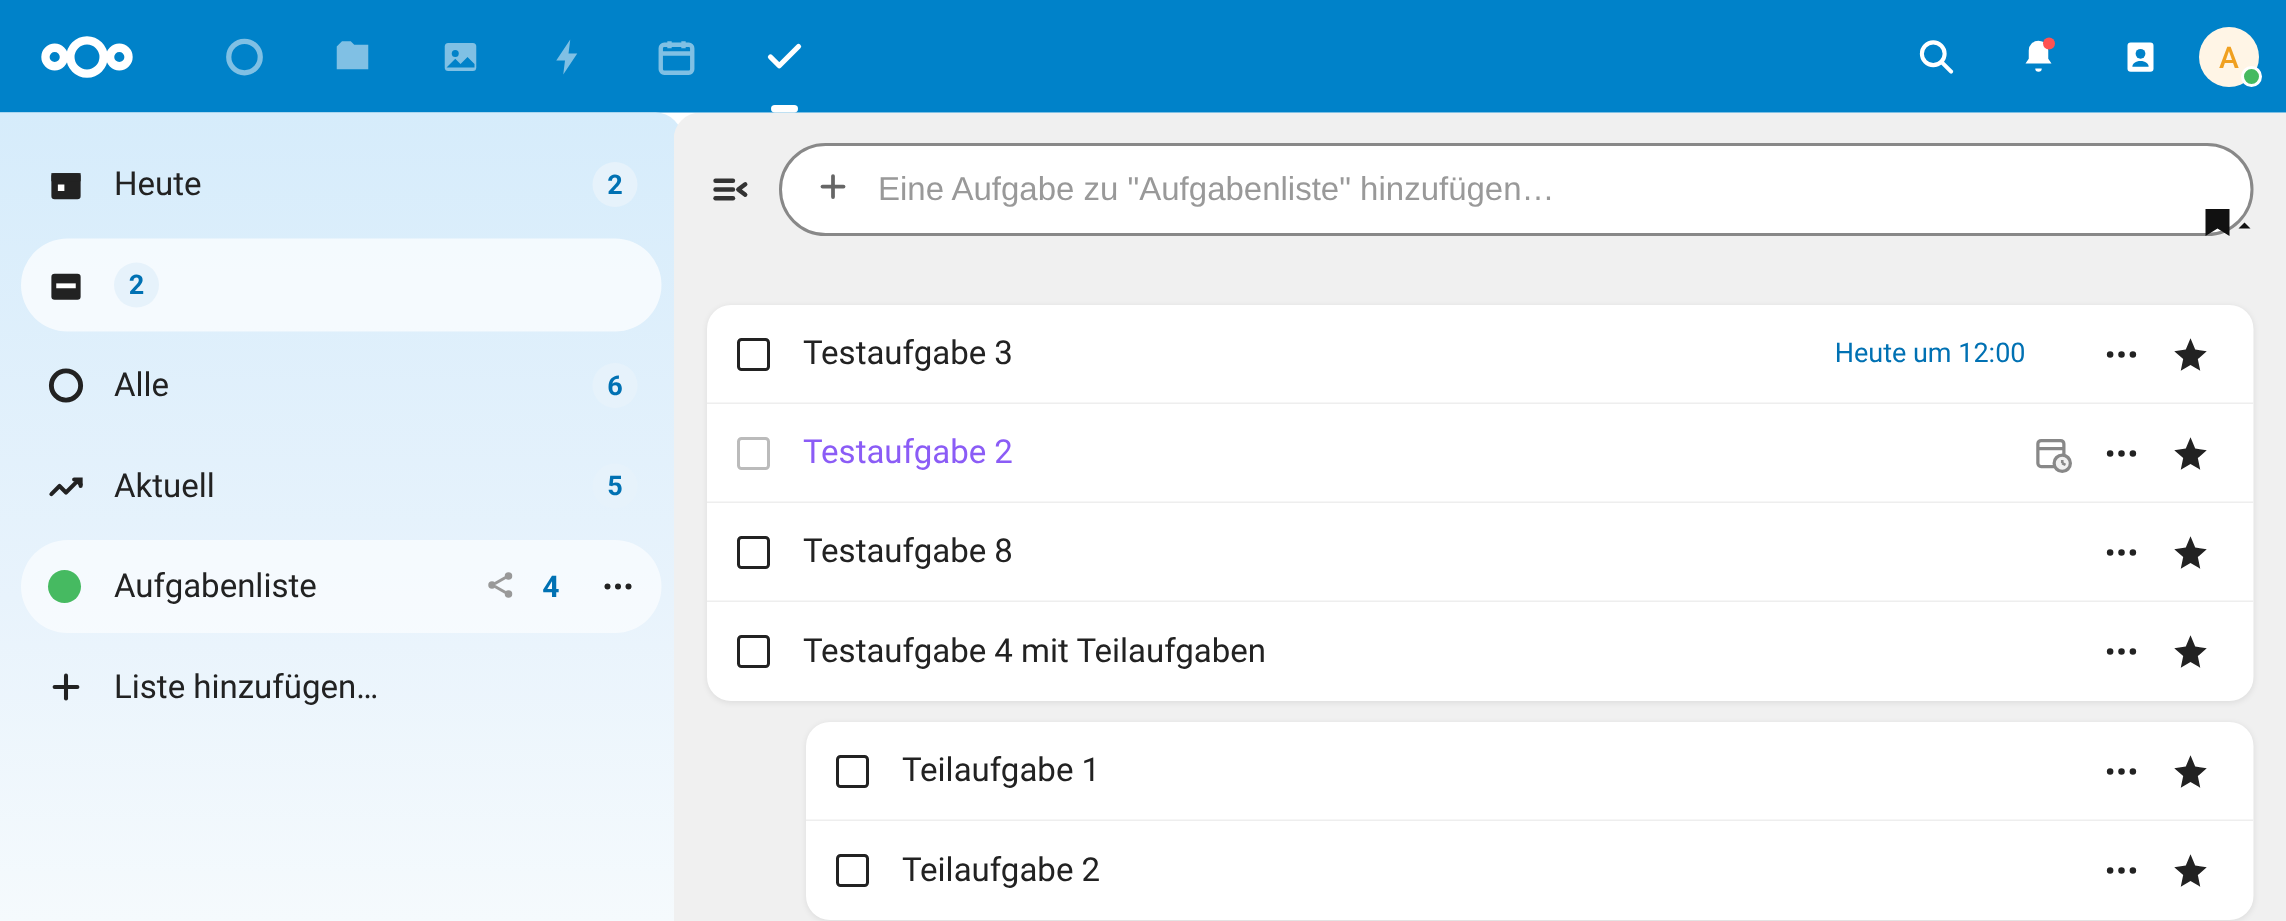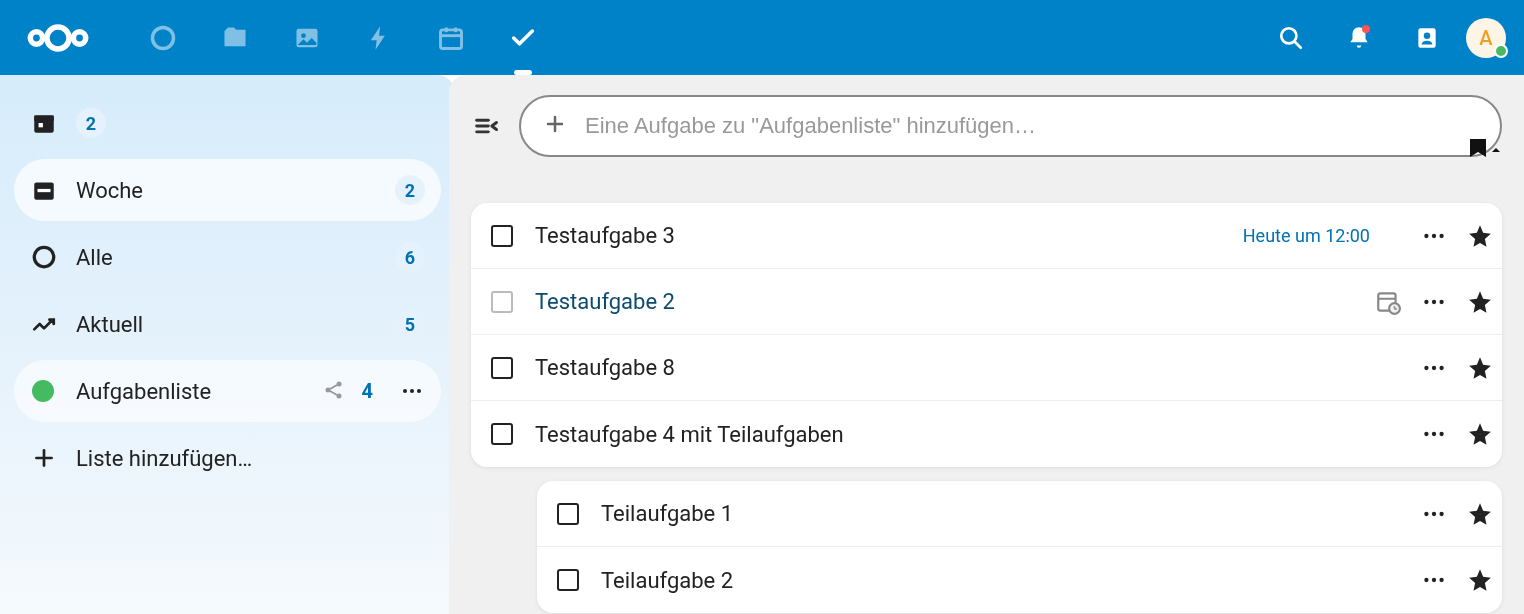--- a/index.html
+++ b/index.html
@@ -113,36 +113,36 @@
     background: #fff;
     border-radius: 16px;
     box-shadow: 0 1px 4px rgba(0,0,0,0.08);
     margin-bottom: 14px;
     overflow: hidden;
   }
   .task-row {
     display: flex;
     align-items: center;
     height: 66px;
-    padding: 0 8px 0 20px;
+    padding: 0 28px 0 20px;
     border-bottom: 1px solid #eee;
     cursor: pointer;
   }
   .task-row:last-child { border-bottom: none; }
   .checkbox {
     width: 22px;
     height: 22px;
     border: 2.5px solid #222;
     border-radius: 3px;
     margin-right: 22px;
     flex-shrink: 0;
   }
   .checkbox.completed { border-color: #bbb; }
   .task-title { font-size: 22px; color: #222; flex: 1; }
-  .task-title.completed { color: #0c4a6e; }
+  .task-title.completed { color: #8b5cf6; }
   .due-text { font-size: 18px; color: #0071b3; margin-right: 32px; }
   .row-icon { width: 28px; height: 28px; margin-left: 18px; display:flex; align-items:center; justify-content:center; cursor: pointer;}
   .row-icon svg { width: 26px; height: 26px; fill: #222; }
   .row-icon.grey svg { fill: #888; }
   .subtask-card {
     background: #fff;
     border-radius: 16px;
     box-shadow: 0 1px 4px rgba(0,0,0,0.08);
     margin-left: 66px;
     overflow: hidden;
@@ -231,31 +231,31 @@
   <div class="sidebar">
 
     <div class="sidebar-item">
       <span class="sidebar-icon">
           <svg viewBox="0 0 24 24">
             <rect x="3" y="5" width="18" height="16" rx="2"></rect>
             <rect x="3" y="5" width="18" height="5" fill="#222"></rect>
             <rect x="7" y="12" width="4" height="4" fill="#fff"></rect>
           </svg>
         </span>
+      <span class="sidebar-label">Heute</span>
       <span class="count-badge">2</span>
     </div>
 
     <div class="sidebar-item selected">
       <span class="sidebar-icon">
           <svg viewBox="0 0 24 24">
             <rect x="3" y="5" width="18" height="16" rx="2"></rect>
             <rect x="6" y="11" width="12" height="3" fill="#fff"></rect>
           </svg>
         </span>
-      <span class="sidebar-label">Woche</span>
       <span class="count-badge">2</span>
     </div>
 
     <div class="sidebar-item">
       <span class="sidebar-icon">
           <svg viewBox="0 0 24 24">
             <circle cx="12" cy="12" r="9" fill="none" stroke="#222" stroke-width="3"></circle>
           </svg>
         </span>
       <span class="sidebar-label">Alle</span>

